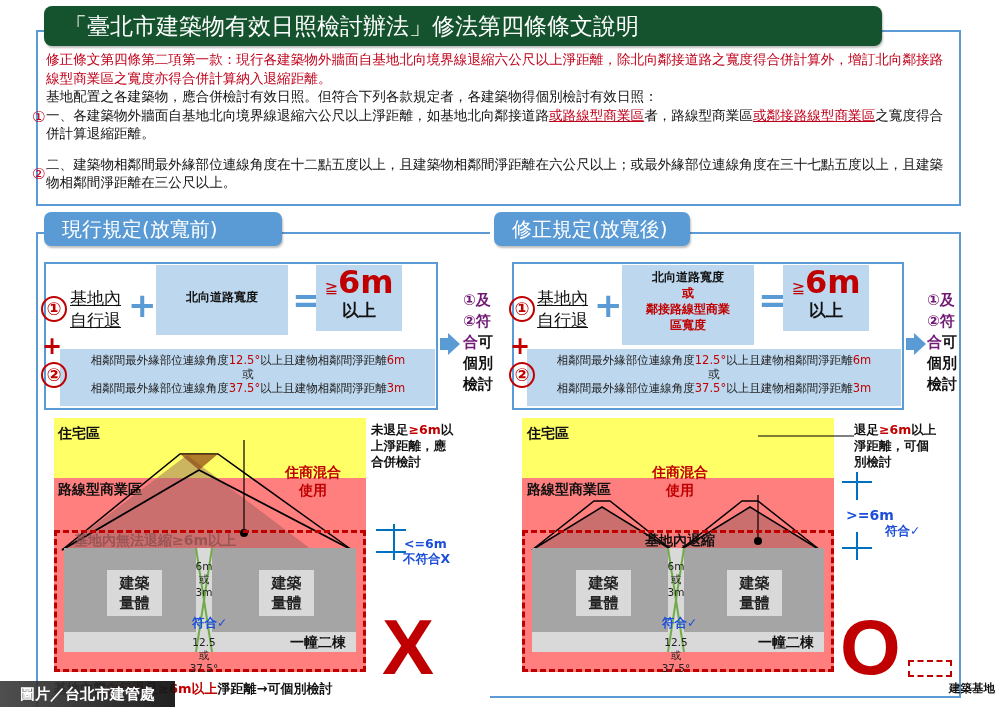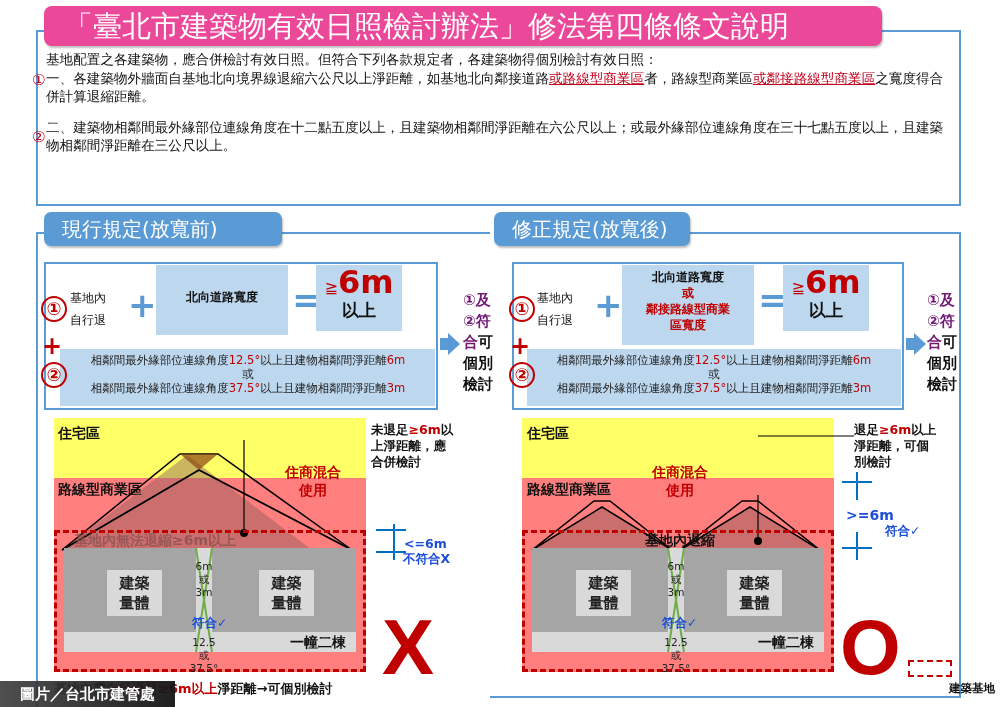--- a/index.html
+++ b/index.html
@@ -4,23 +4,23 @@
 <style>
   * { box-sizing: border-box; margin: 0; padding: 0; }
   html, body { width: 1000px; height: 707px; background: #ffffff; overflow: hidden; }
   body { position: relative; font-family: "DejaVu Sans", "Liberation Sans", sans-serif; color: #111; }
 
   .abs { position: absolute; }
 
   
   .title-bar {
     left: 44px; top: 6px; width: 838px; height: 40px;
-    background: #ec4899; border-radius: 8px;
+    background: #14532d; border-radius: 8px;
     box-shadow: 1px 2px 2px rgba(0,0,0,0.25);
-    color: #fff; font-size: 29px; line-height: 40px; padding-left: 20px;
+    color: #fff; font-size: 23px; line-height: 40px; padding-left: 20px;
     z-index: 3;
   }
   .top-frame {
     left: 36px; top: 30px; width: 925px; height: 176px;
     border: 2px solid #5b9bd5; border-top: none; z-index: 1;
   }
   .top-frame-line-l { left: 36px; top: 30px; width: 10px; height: 2px; background:#5b9bd5; }
   .top-frame-line-r { left: 880px; top: 30px; width: 81px; height: 2px; background:#5b9bd5; }
 
   .article {
@@ -37,21 +37,21 @@
     box-shadow: 1px 2px 2px rgba(0,0,0,0.25);
     color: #fff; font-size: 20px; line-height: 34px; padding-left: 18px; z-index: 3;
   }
   .sec-frame { border: 2px solid #5b9bd5; border-bottom: none; border-right: none; }
   .sec-frame-r { border: 2px solid #5b9bd5; border-bottom: none; border-left: none; }
 
   
   .formula {
     border: 2px solid #5b9bd5; background: #fff;
   }
-  .ltxt { font-size: 12px; line-height: 22px; }
+  .ltxt { font-size: 17px; line-height: 22px; text-decoration: underline; }
   .bluebox { background: #bdd7ee; }
   .num-circle {
     width: 26px; height: 26px; border: 2.5px solid #c00000; border-radius: 50%;
     color: #c00000; font-size: 18px; font-weight: bold; text-align: center; line-height: 22px;
   }
   .plus-blue { color: #5b9bd5; font-size: 34px; font-weight: bold; line-height: 30px; }
   .plus-red { color: #c00000; font-size: 24px; font-weight: bold; line-height: 20px; }
   .eq-blue { color: #5b9bd5; font-size: 36px; font-weight: bold; line-height: 30px; }
   .rule-text { font-size: 11.5px; line-height: 14px; color: #222; text-align: center; }
   .rule-text .r { color: #c00000; }
@@ -85,20 +85,21 @@
 </style>
 </head>
 <body>
 
 <div class="abs top-frame-line-l"></div>
 <div class="abs top-frame-line-r"></div>
 <div class="abs top-frame"></div>
 <div class="abs title-bar">「臺北市建築物有效日照檢討辦法」修法第四條條文說明</div>
 
 <div class="abs article">
+  <p class="red">修正條文第四條第二項第一款：現行各建築物外牆面自基地北向境界線退縮六公尺以上淨距離，除北向鄰接道路之寬度得合併計算外，增訂北向鄰接路線型商業區之寬度亦得合併計算納入退縮距離。</p>
   <p>基地配置之各建築物，應合併檢討有效日照。但符合下列各款規定者，各建築物得個別檢討有效日照：</p>
   <p style="position:relative;">
     <span class="circ" style="top:2px;">①</span>
     <span>一、各建築物外牆面自基地北向境界線退縮六公尺以上淨距離，如基地北向鄰接道路</span><span class="ul">或路線型商業區</span><span>者，路線型商業區</span><span class="ul">或鄰接路線型商業區</span><span>之寬度得合併計算退縮距離。</span>
   </p>
   <p style="height:12px;"></p>
   <p style="position:relative;">
     <span class="circ" style="top:10px;">②</span>
     <span>二、建築物相鄰間最外緣部位連線角度在十二點五度以上，且建築物相鄰間淨距離在六公尺以上；或最外緣部位連線角度在三十七點五度以上，且建築物相鄰間淨距離在三公尺以上。</span>
   </p>

